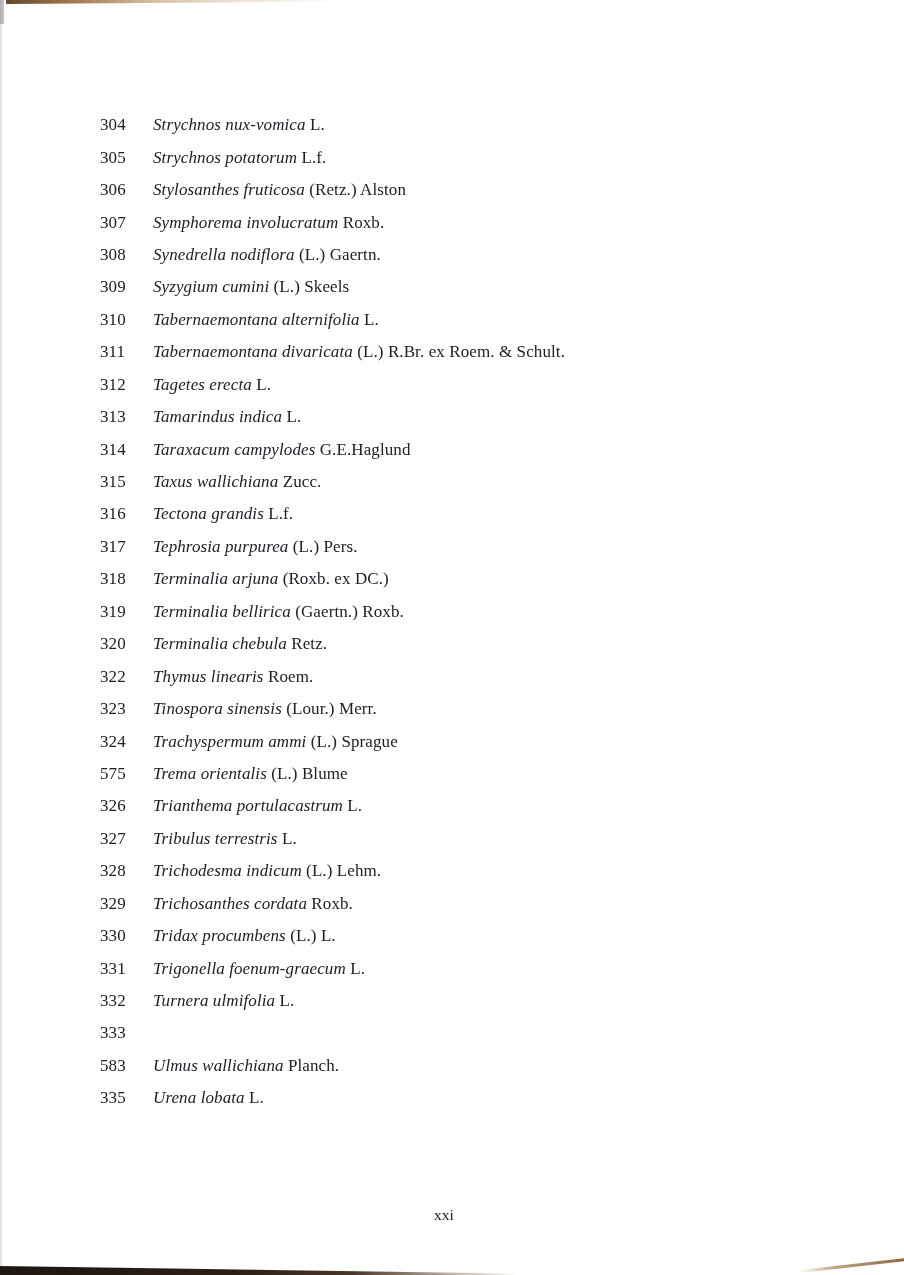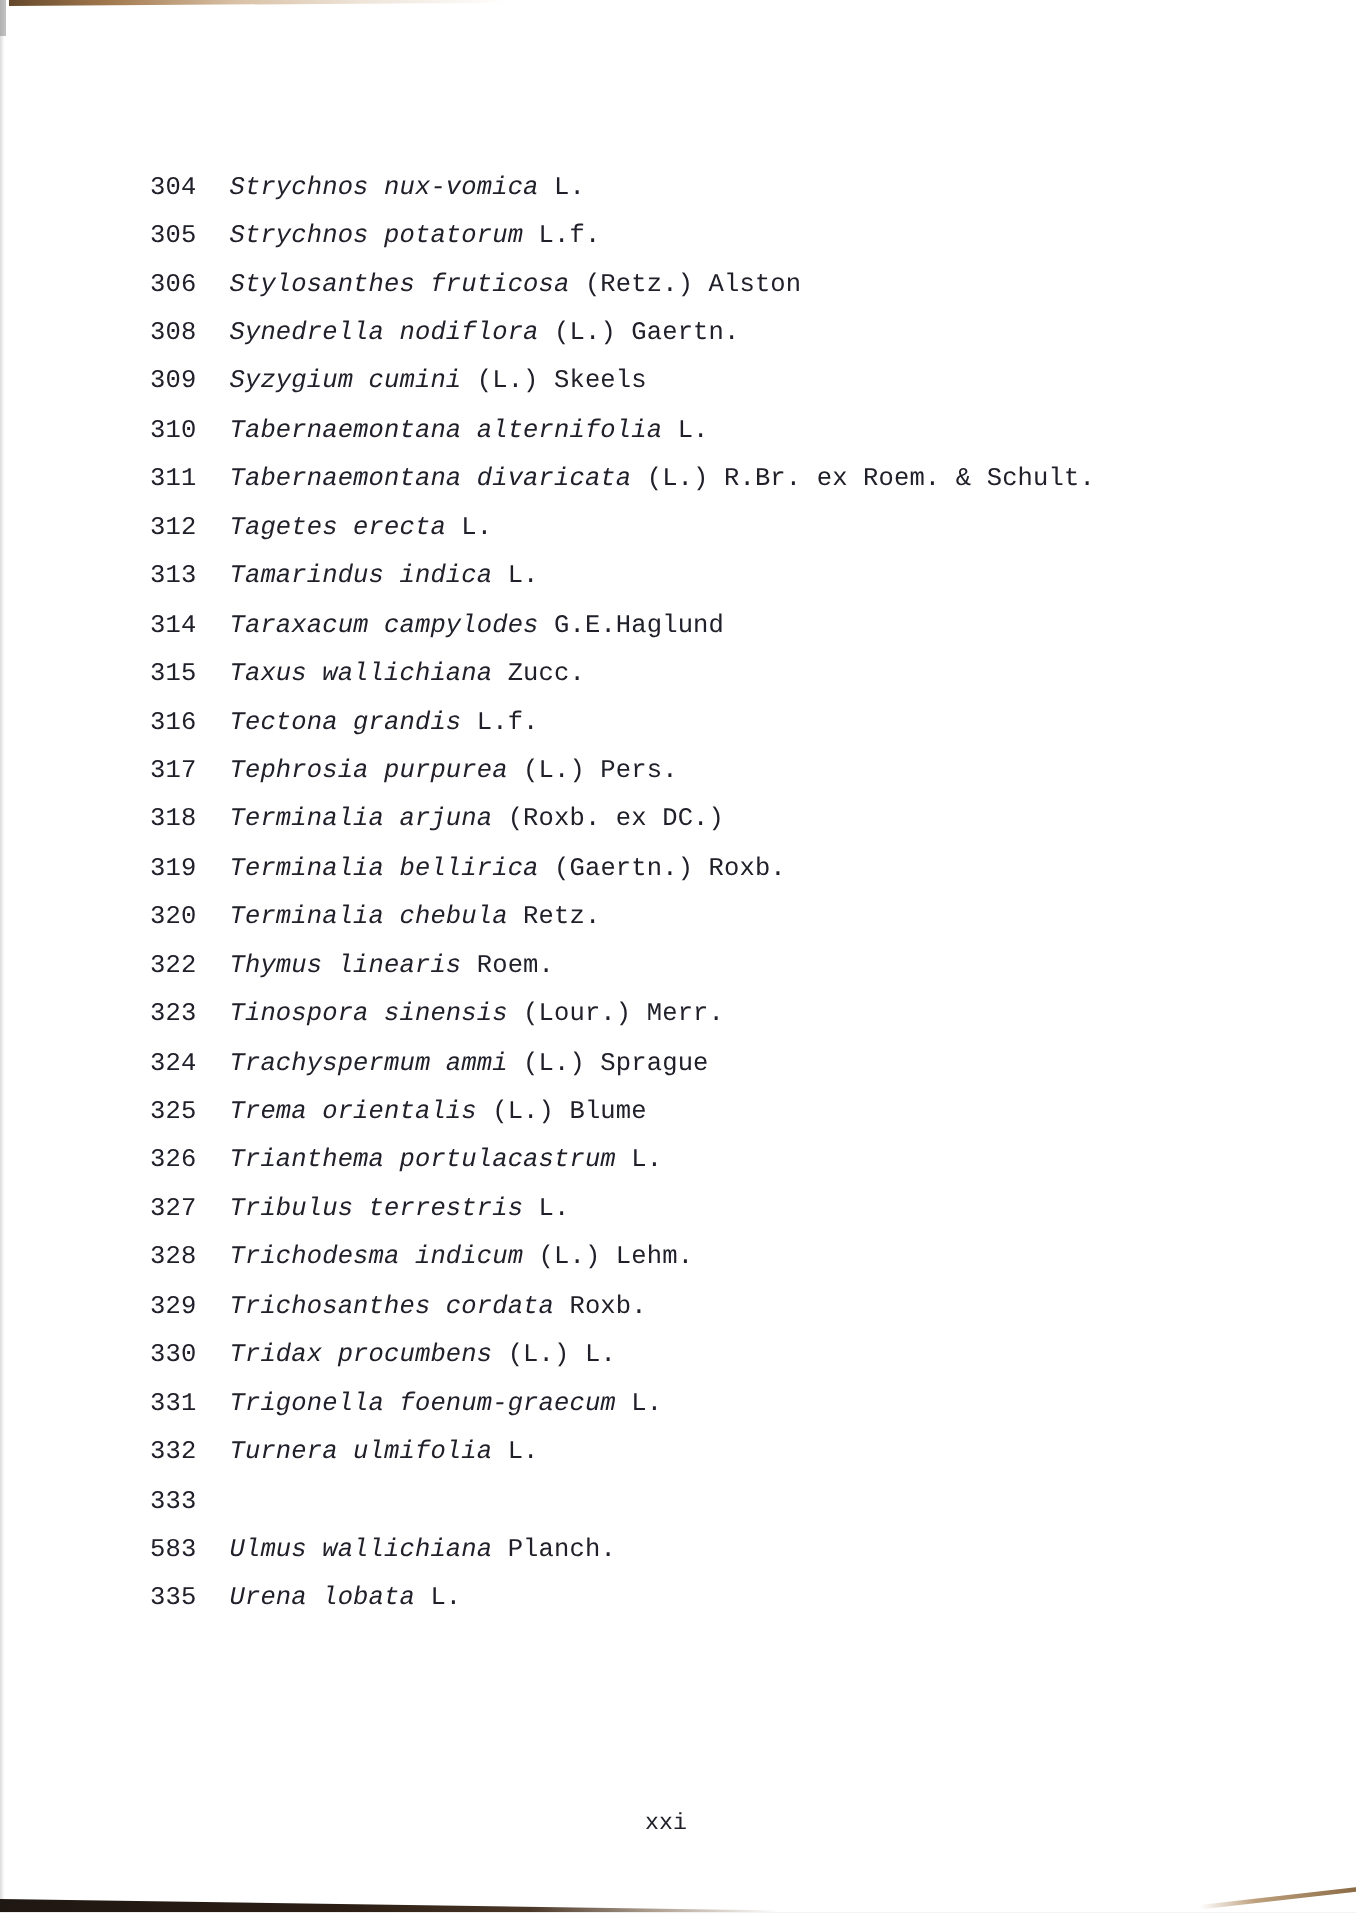--- a/index.html
+++ b/index.html
@@ -1,21 +1,21 @@
 <!DOCTYPE html>
 <html style="--paper: #ffffff; --ink: #20202a;"><head>
 <meta charset="utf-8">
 <style>
   html,body{margin:0;padding:0;background:#e9e9e9;}
   .page{
     position:relative;
     width:904px;height:1275px;
     background:var(--paper,#ffffff);
     overflow:hidden;
-    font-family:Liberation Mono, monospace;
+    font-family:Liberation Serif, serif;
     color:var(--ink,#20202a);
   }
   
   .edge-left{
     position:absolute;left:0;top:0;width:3px;height:100%;
     background:linear-gradient(to right, rgba(150,150,150,0.35), rgba(150,150,150,0));
   }
   .edge-left-tick{
     position:absolute;left:0;top:0;width:4px;height:24px;
     background:rgba(140,140,140,0.55);
@@ -75,20 +75,24 @@
       </div>
       <div class="row">
         <span class="num">305</span>
         <span class="txt"><em>Strychnos potatorum</em><span class="auth"> L.f.</span></span>
       </div>
       <div class="row">
         <span class="num">306</span>
         <span class="txt"><em>Stylosanthes fruticosa</em><span class="auth"> (Retz.) Alston</span></span>
       </div>
       <div class="row">
+        <span class="num">307</span>
+        <span class="txt"><em>Symphorema involucratum</em><span class="auth"> Roxb.</span></span>
+      </div>
+      <div class="row">
         <span class="num">308</span>
         <span class="txt"><em>Synedrella nodiflora</em><span class="auth"> (L.) Gaertn.</span></span>
       </div>
       <div class="row">
         <span class="num">309</span>
         <span class="txt"><em>Syzygium cumini</em><span class="auth"> (L.) Skeels</span></span>
       </div>
       <div class="row">
         <span class="num">310</span>
         <span class="txt"><em>Tabernaemontana alternifolia</em><span class="auth"> L.</span></span>
@@ -139,21 +143,21 @@
       </div>
       <div class="row">
         <span class="num">323</span>
         <span class="txt"><em>Tinospora sinensis</em><span class="auth"> (Lour.) Merr.</span></span>
       </div>
       <div class="row">
         <span class="num">324</span>
         <span class="txt"><em>Trachyspermum ammi</em><span class="auth"> (L.) Sprague</span></span>
       </div>
       <div class="row">
-        <span class="num">325</span>
+        <span class="num">575</span>
         <span class="txt"><em>Trema orientalis</em><span class="auth"> (L.) Blume</span></span>
       </div>
       <div class="row">
         <span class="num">326</span>
         <span class="txt"><em>Trianthema portulacastrum</em><span class="auth"> L.</span></span>
       </div>
       <div class="row">
         <span class="num">327</span>
         <span class="txt"><em>Tribulus terrestris</em><span class="auth"> L.</span></span>
       </div>

